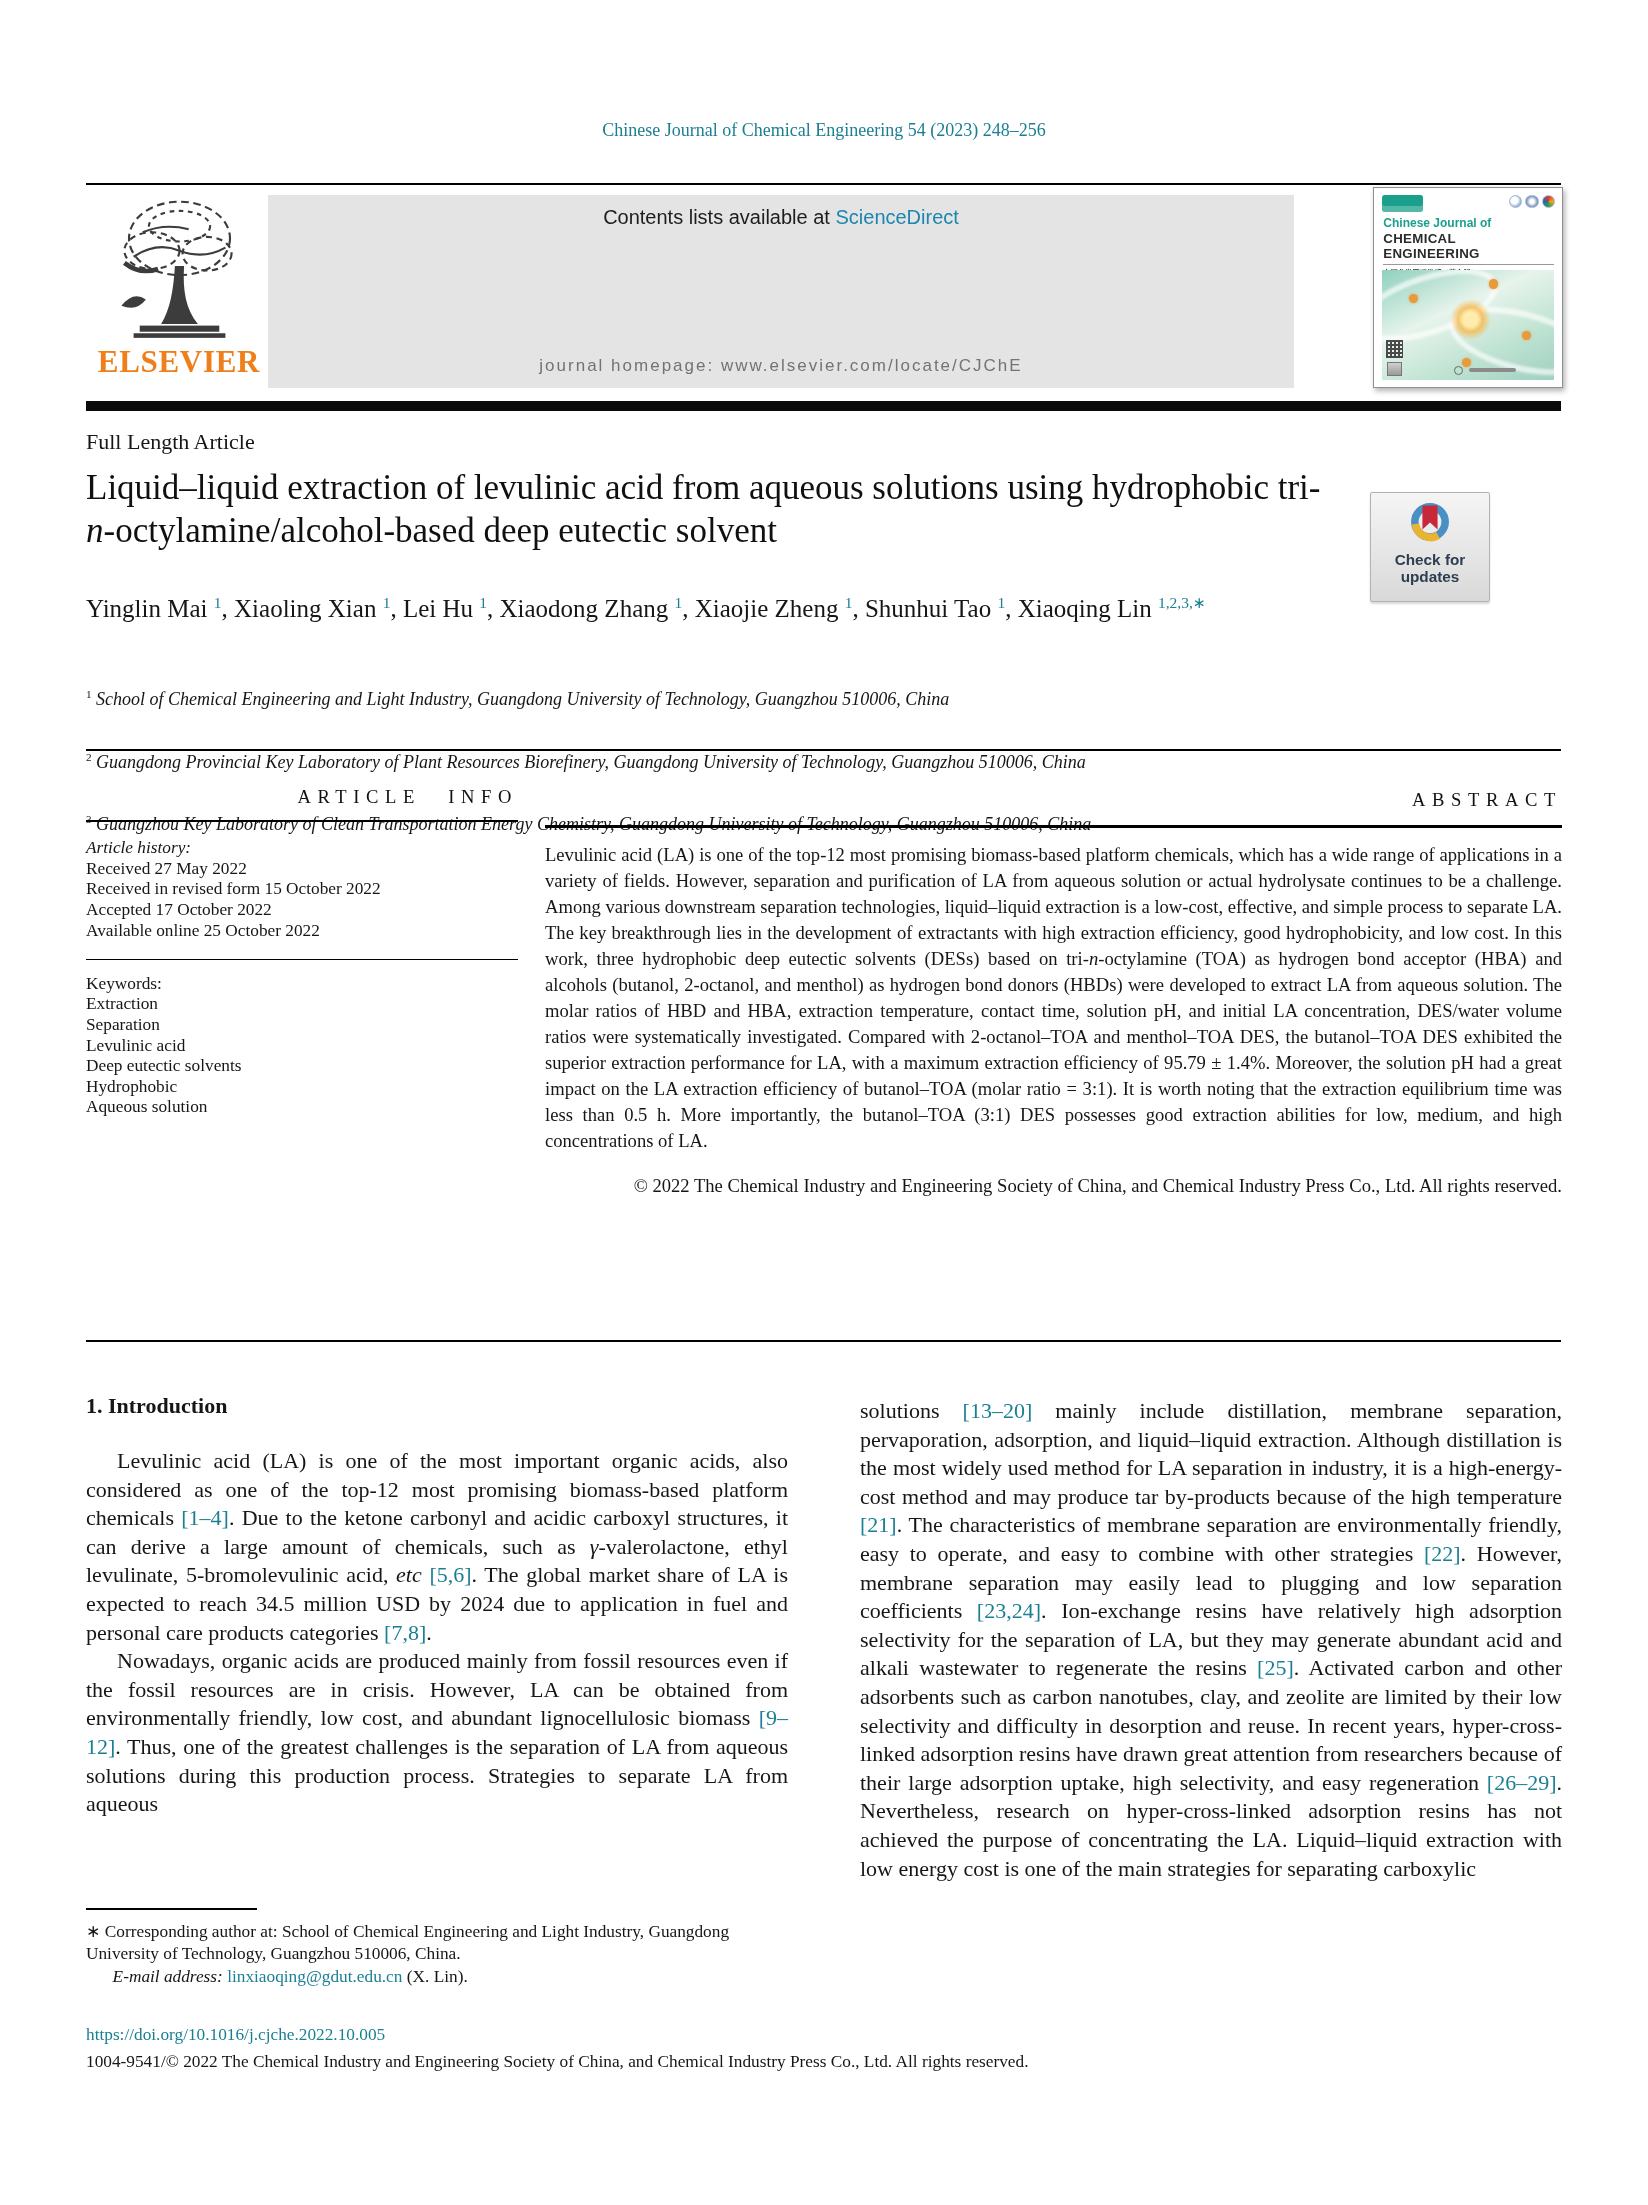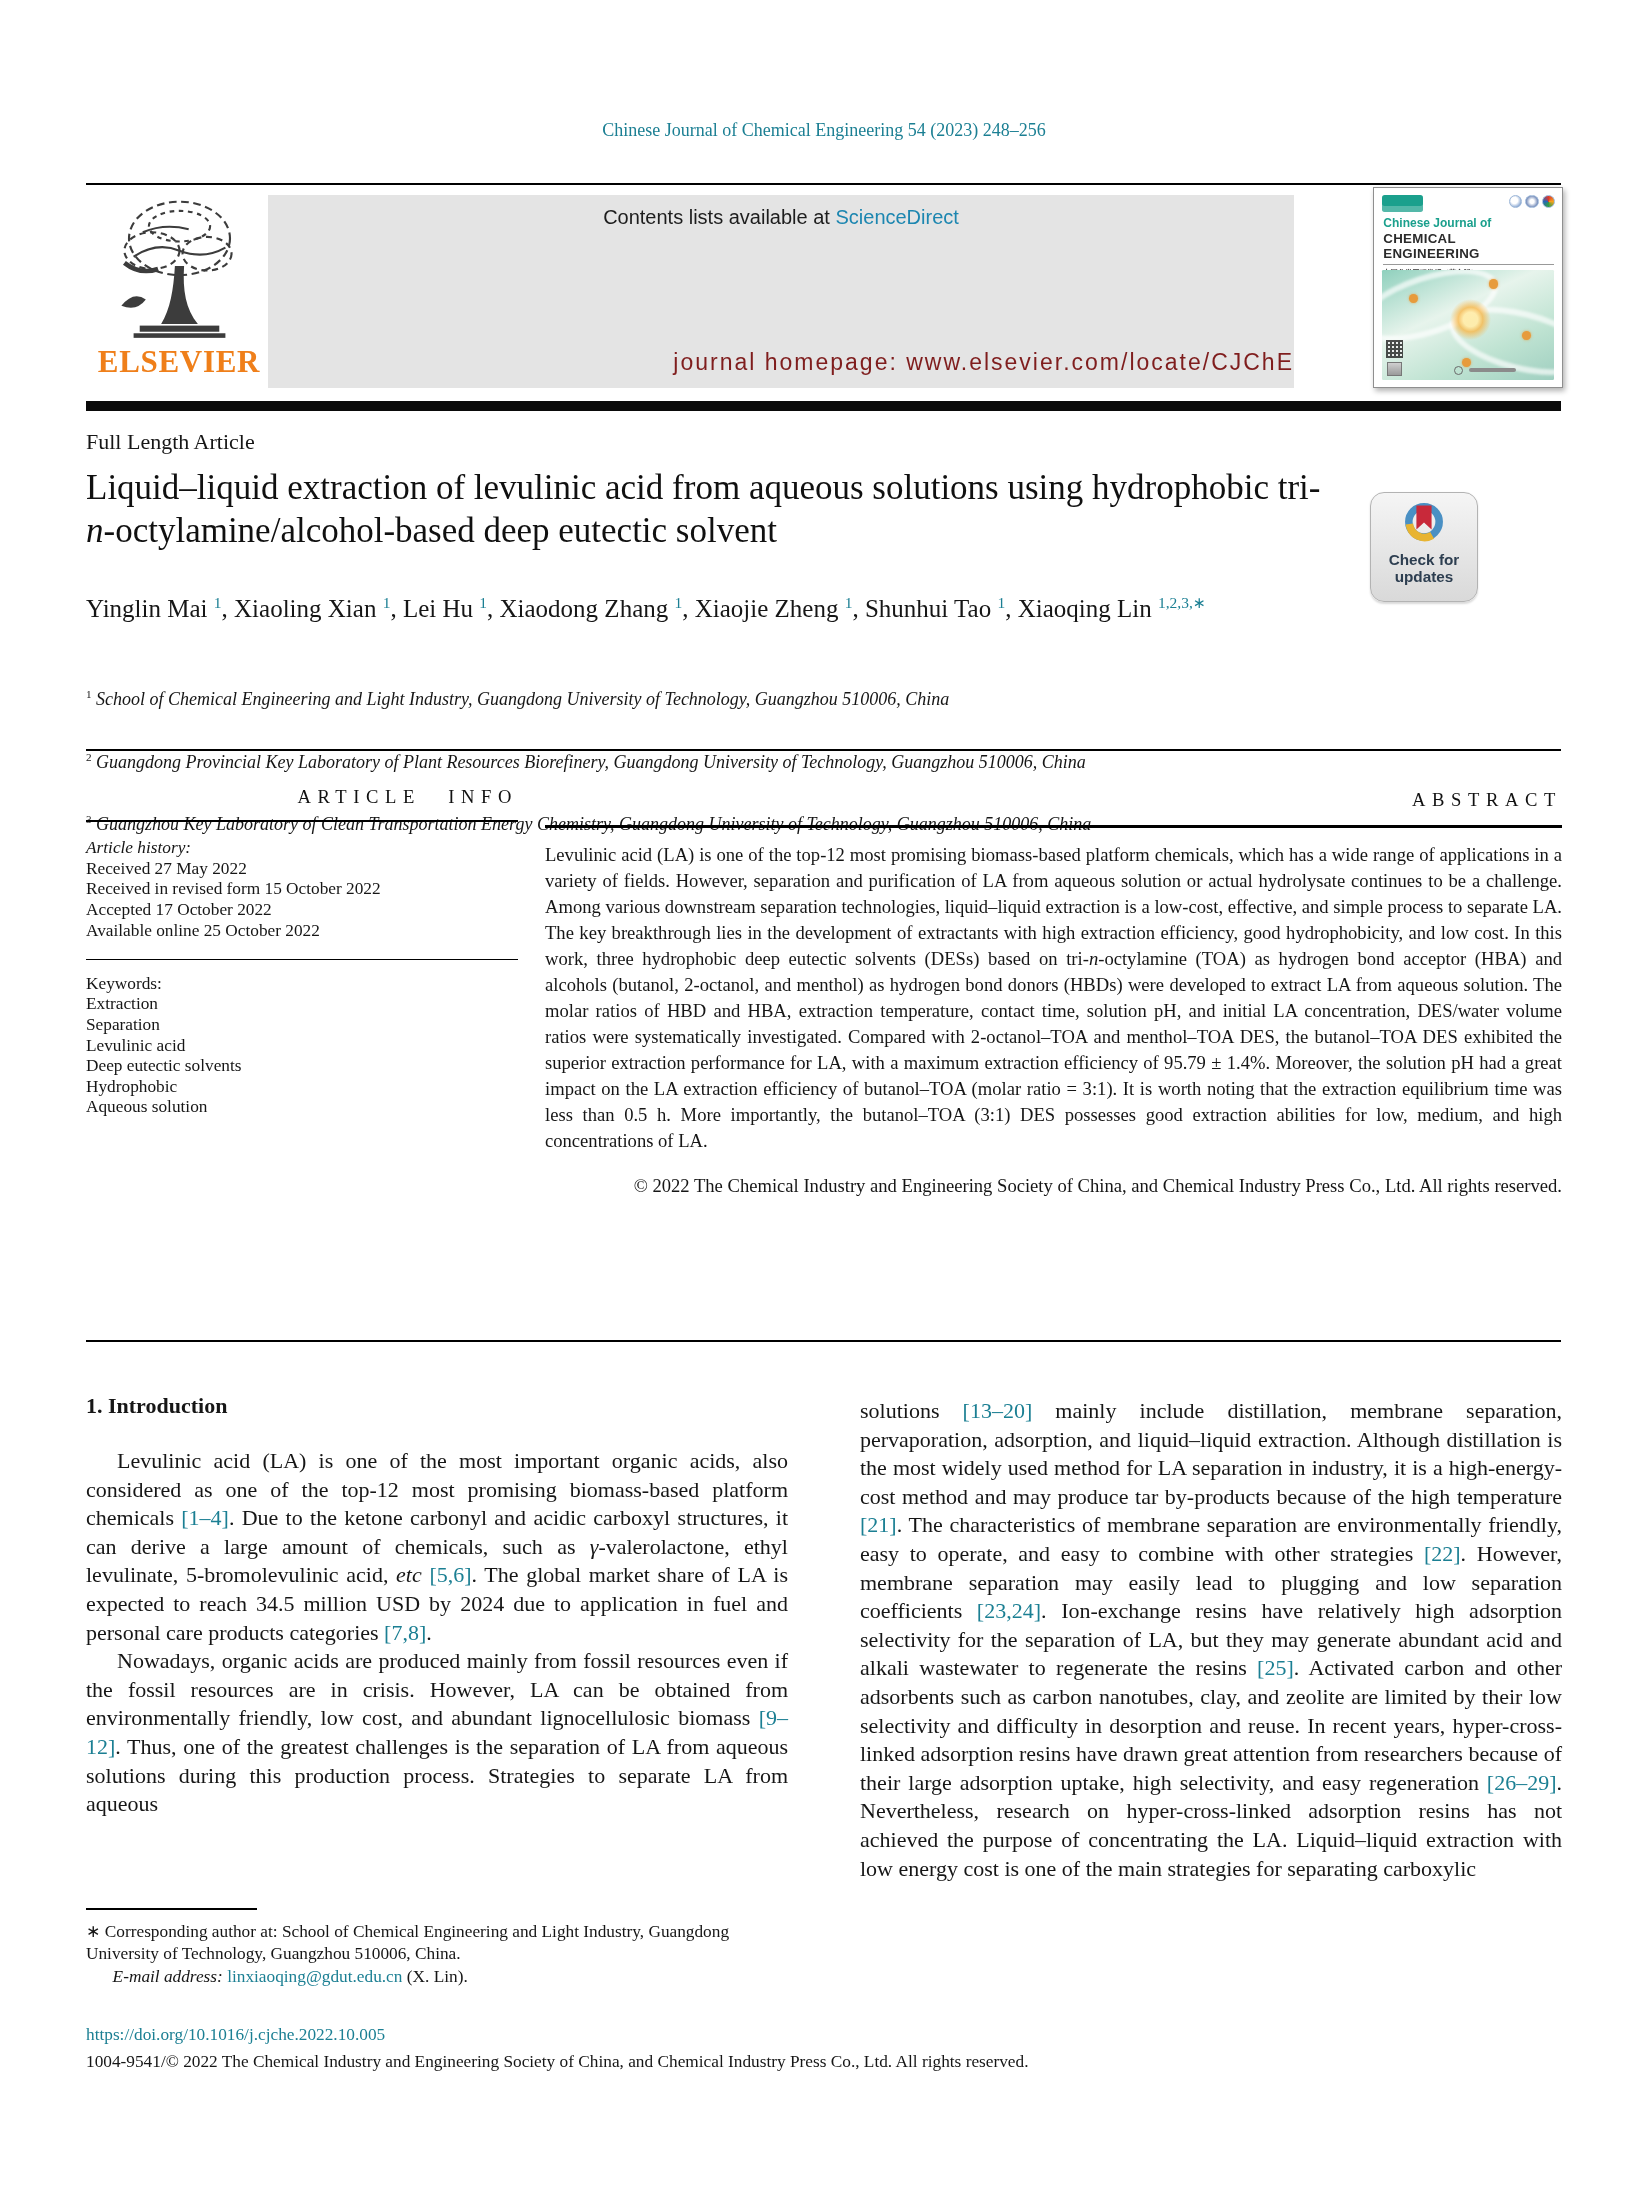--- a/index.html
+++ b/index.html
@@ -34,21 +34,21 @@
   .publisher{position:absolute;left:86px;top:195px;width:186px;height:193px;text-align:center;}
   .publisher svg{display:block;margin:0 auto;}
   .elsevier-word{font-family:"Liberation Serif",serif;font-weight:bold;color:var(--elsevier-orange);
     font-size:31px;letter-spacing:0.7px;margin-top:1.3px;}
 
   .bannerbox{position:absolute;left:268px;top:195px;width:1026px;height:193px;background:#e4e4e4;text-align:center;}
   .contents-line{padding-top:10.6px;font-family:"Liberation Sans",sans-serif;font-size:20px;color:#1d1d1d;}
   .contents-line .sd{color:var(--sciencedirect-blue);text-decoration:none;cursor:pointer;}
   .mast-title{font-size:38px;margin-top:26.6px;color:#0d0d0d;}
   .homepage{position:absolute;bottom:12px;left:0;width:100%;
-    font-family:"Liberation Sans",sans-serif;font-size:23px;letter-spacing:2px;color:#7f1d1d;cursor:pointer;text-align:right;}
+    font-family:"Liberation Sans",sans-serif;font-size:17px;letter-spacing:2px;color:#737373;cursor:pointer;}
 
   
   .cover{position:absolute;left:1373px;top:187px;width:190px;height:201px;background:#fff;
     border:0.7px solid #8f8f8f;box-shadow:2px 2.7px 5.3px rgba(0,0,0,.3);padding:4px;}
   .cover-inner{position:relative;width:100%;height:100%;background:#fff;font-family:"Liberation Sans",sans-serif;overflow:hidden;}
   .cover-pill{position:absolute;top:2.7px;left:4px;width:41px;height:17.3px;border-radius:2.7px;
     background:var(--cover-teal);box-shadow:inset 0 -6px 0 rgba(255,255,255,.25);}
   .cover-logos{position:absolute;top:2.7px;right:2.7px;display:flex;gap:3.3px;}
   .cover-logos .clg{width:13.3px;height:13.3px;border-radius:50%;border:0.7px solid #9db7d8;}
   .clg1{background:radial-gradient(circle at 40% 40%,#ffffff 35%,#3f6fb5);}
@@ -82,21 +82,21 @@
   
   .type{position:absolute;left:86px;top:429px;font-size:22px;}
   .title{position:absolute;left:86px;top:466px;width:1249px;font-size:35px;line-height:43px;font-weight:normal;color:#101010;}
   .authors{position:absolute;left:86px;top:595px;width:1262px;font-size:25px;}
   .authors sup{color:var(--accent-teal);}
   .affils{position:absolute;left:86px;top:648px;width:1395px;font-size:18px;line-height:22.6px;font-style:italic;}
   .affils sup{font-style:normal;}
   .affil{margin-bottom:0;margin-top:40px;}
 
   
-  .badge{position:absolute;left:1370px;top:492px;width:108px;height:110px;border:0.7px solid #b3b3b3;border-radius:14px;
+  .badge{position:absolute;left:1370px;top:492px;width:120px;height:110px;border:0.7px solid #b3b3b3;border-radius:2px;
     background:linear-gradient(#f5f5f5,#d9d9d9);text-align:center;cursor:pointer;box-shadow:0 1.3px 2px rgba(0,0,0,.15);}
   .badge svg{margin-top:6.6px;}
   .badge-text{font-family:"Liberation Sans",sans-serif;font-weight:bold;font-size:15.3px;line-height:17.3px;
     color:var(--badge-text);width:80px;margin:1.3px auto 0;}
 
   
   .infocol{position:absolute;left:86px;top:787px;width:432px;font-size:17.3px;line-height:20.6px;}
   .abscol{position:absolute;left:545px;top:787px;width:1017px;font-size:18.6px;line-height:26px;}
   .sec-head{font-size:18.6px;letter-spacing:6.6px;word-spacing:16px;color:#111;text-align:right;}
   .hrule{height:2.7px;background:#000;margin-top:12px;}

